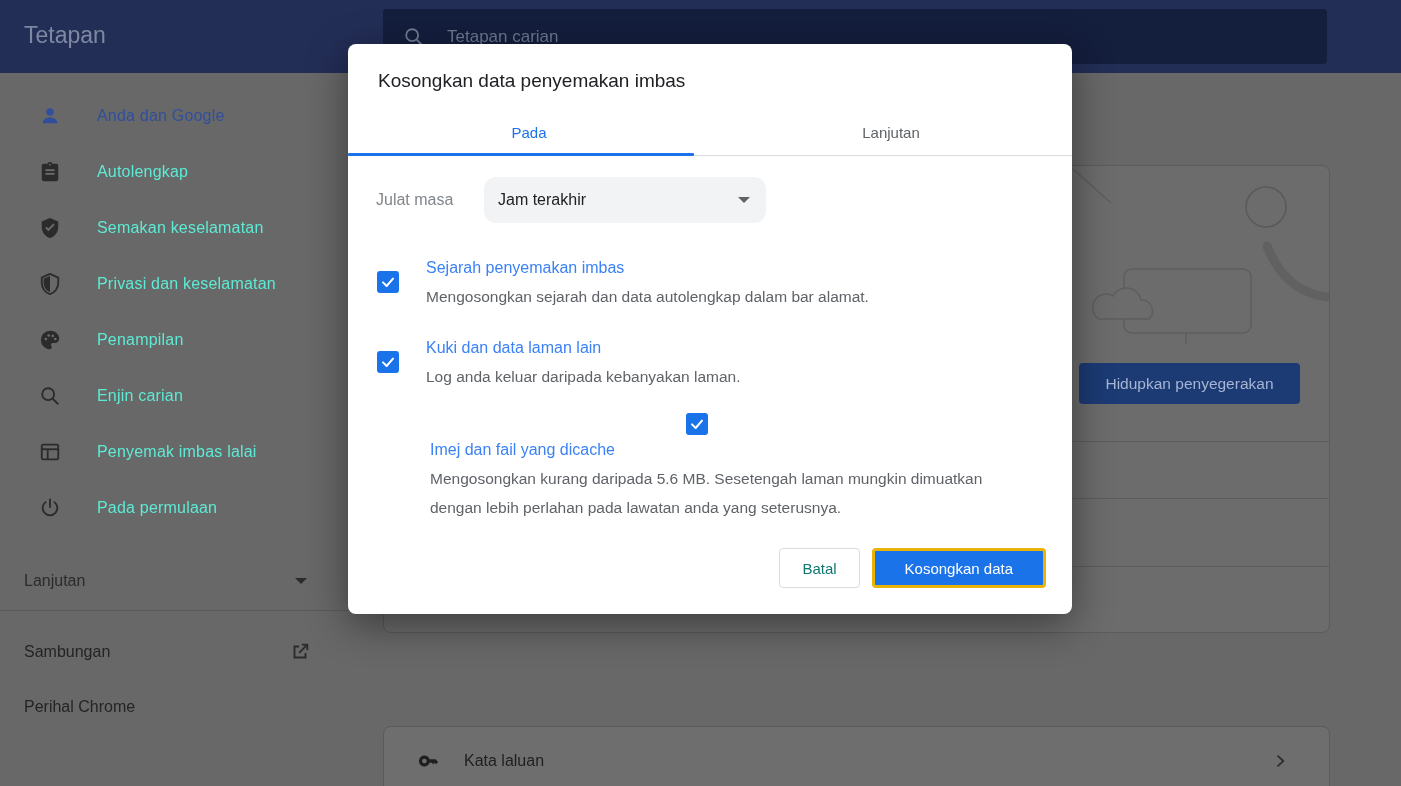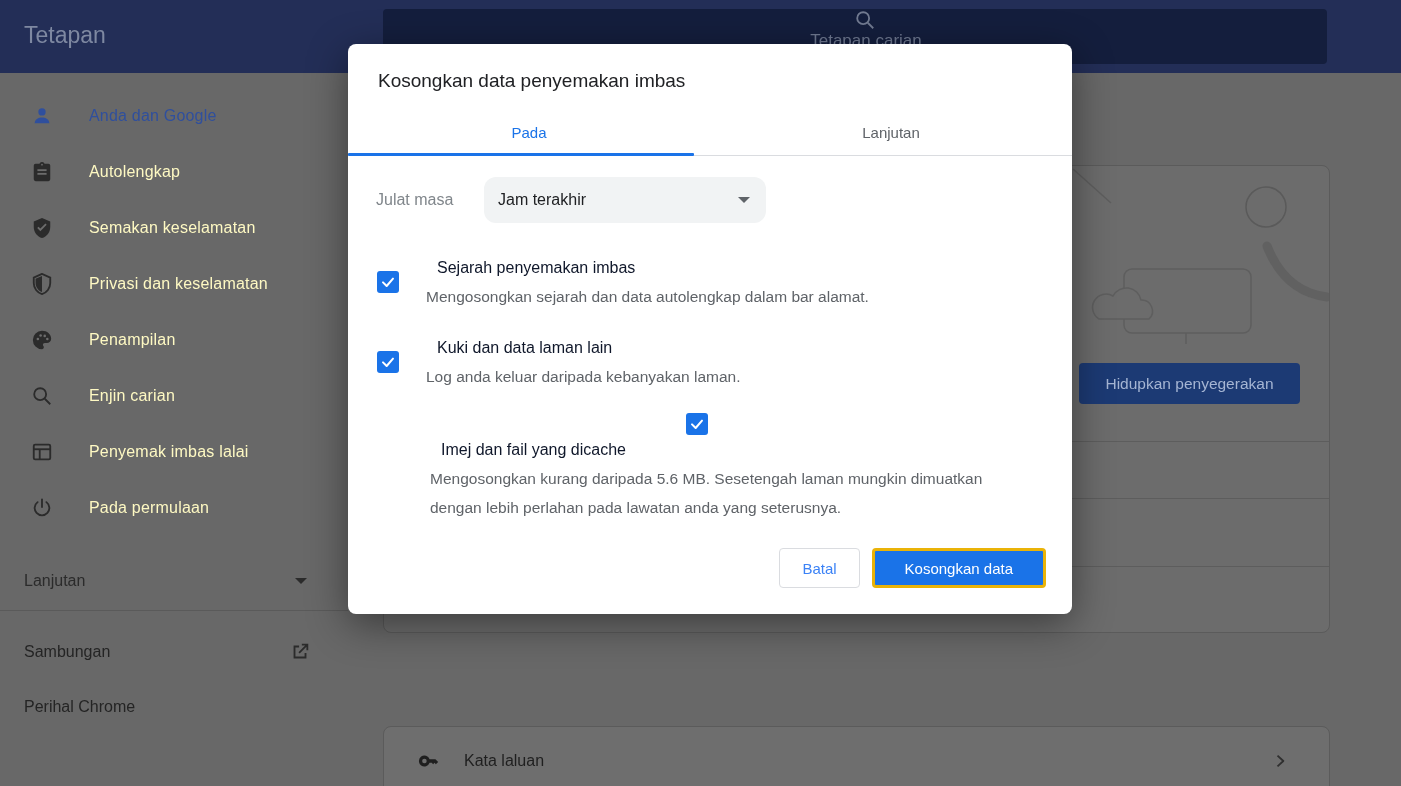--- a/index.html
+++ b/index.html
@@ -7,29 +7,29 @@
     font-family:"Liberation Sans", sans-serif; background:#686868; }
 
   
   .page { position:absolute; inset:0; }
 
   .header { position:absolute; left:0; top:0; width:1401px; height:73px;
     background:#232E57; }
   .header-title { position:absolute; left:24px; top:22px; font-size:23px;
     color:#7E88A1; }
   .searchbox { position:absolute; left:383px; top:9px; width:944px; height:55px;
-    background:#141E3D; border-radius:4px; display:flex; align-items:center;flex-direction:column; }
+    background:#141E3D; border-radius:4px; display:flex; align-items:center; }
   .searchbox svg { margin-left:20px; }
   .search-ph { margin-left:22px; font-size:17px; color:#6E7890; }
 
   .sidebar { position:absolute; left:0; top:73px; width:348px; bottom:0; }
-  .nav-item { position:absolute; left:4px; width:289px; height:56px;
+  .nav-item { position:absolute; left:12px; width:289px; height:56px;
     display:flex; align-items:center; cursor:pointer;padding-left:17px; }
   .nav-item .ic { position:absolute; left:27px; width:22px; height:22px; }
-  .nav-item .lbl { position:absolute; left:85px; font-size:16px; color:#fef9c3;
+  .nav-item .lbl { position:absolute; left:85px; font-size:16px; color:#5eead4;
     font-weight:500; letter-spacing:.2px; }
   .nav-item.sel .lbl { color:#2F4F9D; }
   .adv-row { position:absolute; left:0; top:480px; width:348px; height:56px;
     display:flex; align-items:center; }
   .adv-row .lbl { position:absolute; left:24px; font-size:16px; color:#2B2B2B;
     font-weight:500; }
   .caret-down { width:0; height:0; border-left:6px solid transparent;
     border-right:6px solid transparent; border-top:6px solid #2B2B2B;
     position:absolute; left:295px; }
   .side-divider { position:absolute; left:0; top:537px; width:348px; height:1px;
@@ -80,27 +80,27 @@
     border-left:6px solid transparent; border-right:6px solid transparent;
     border-top:6px solid #5F6368; }
   .cb-row { display:flex; align-items:center; }
   .cb-row.r1 { margin-top:30px; }
   .cb-row.r2 { margin-top:22px;align-items:center; }
   .cb-row.r3 { margin-top:22px;flex-direction:column; }
   .cb { flex:0 0 22px; width:22px; height:22px; margin-left:1px; margin-right:27px;
     background:#1A73E8; border-radius:3px; display:flex; align-items:center;
     justify-content:center; cursor:pointer; }
   .cb-text { max-width:560px; }
-  .cb-title { font-size:16px; color:#0f172a; line-height:29px;margin-left:11px; }
+  .cb-title { font-size:16px; color:#3b82f6; line-height:29px; }
   .cb-desc { font-size:15.5px; color:#5F6368; line-height:29px; }
   .dlg-actions { position:absolute; right:26px; bottom:26px; display:flex; }
   .btn { height:40px; border-radius:4px; font-size:15px; font-weight:500;
     font-family:"Liberation Sans", sans-serif; cursor:pointer; }
   .btn.cancel { padding:8px 22px; background:#FFFFFF; border:1px solid #DADCE0;
-    color:#3b82f6; }
+    color:#0f766e; }
   .btn.confirm { margin-left:12px; padding:0 30px; background:#1A73E8;
     border:3px solid #eab308; color:#FFFFFF; }
 </style>
 </head>
 <body>
 
 <div class="page">
 
   <div class="header">
     <div class="header-title">Tetapan</div>

